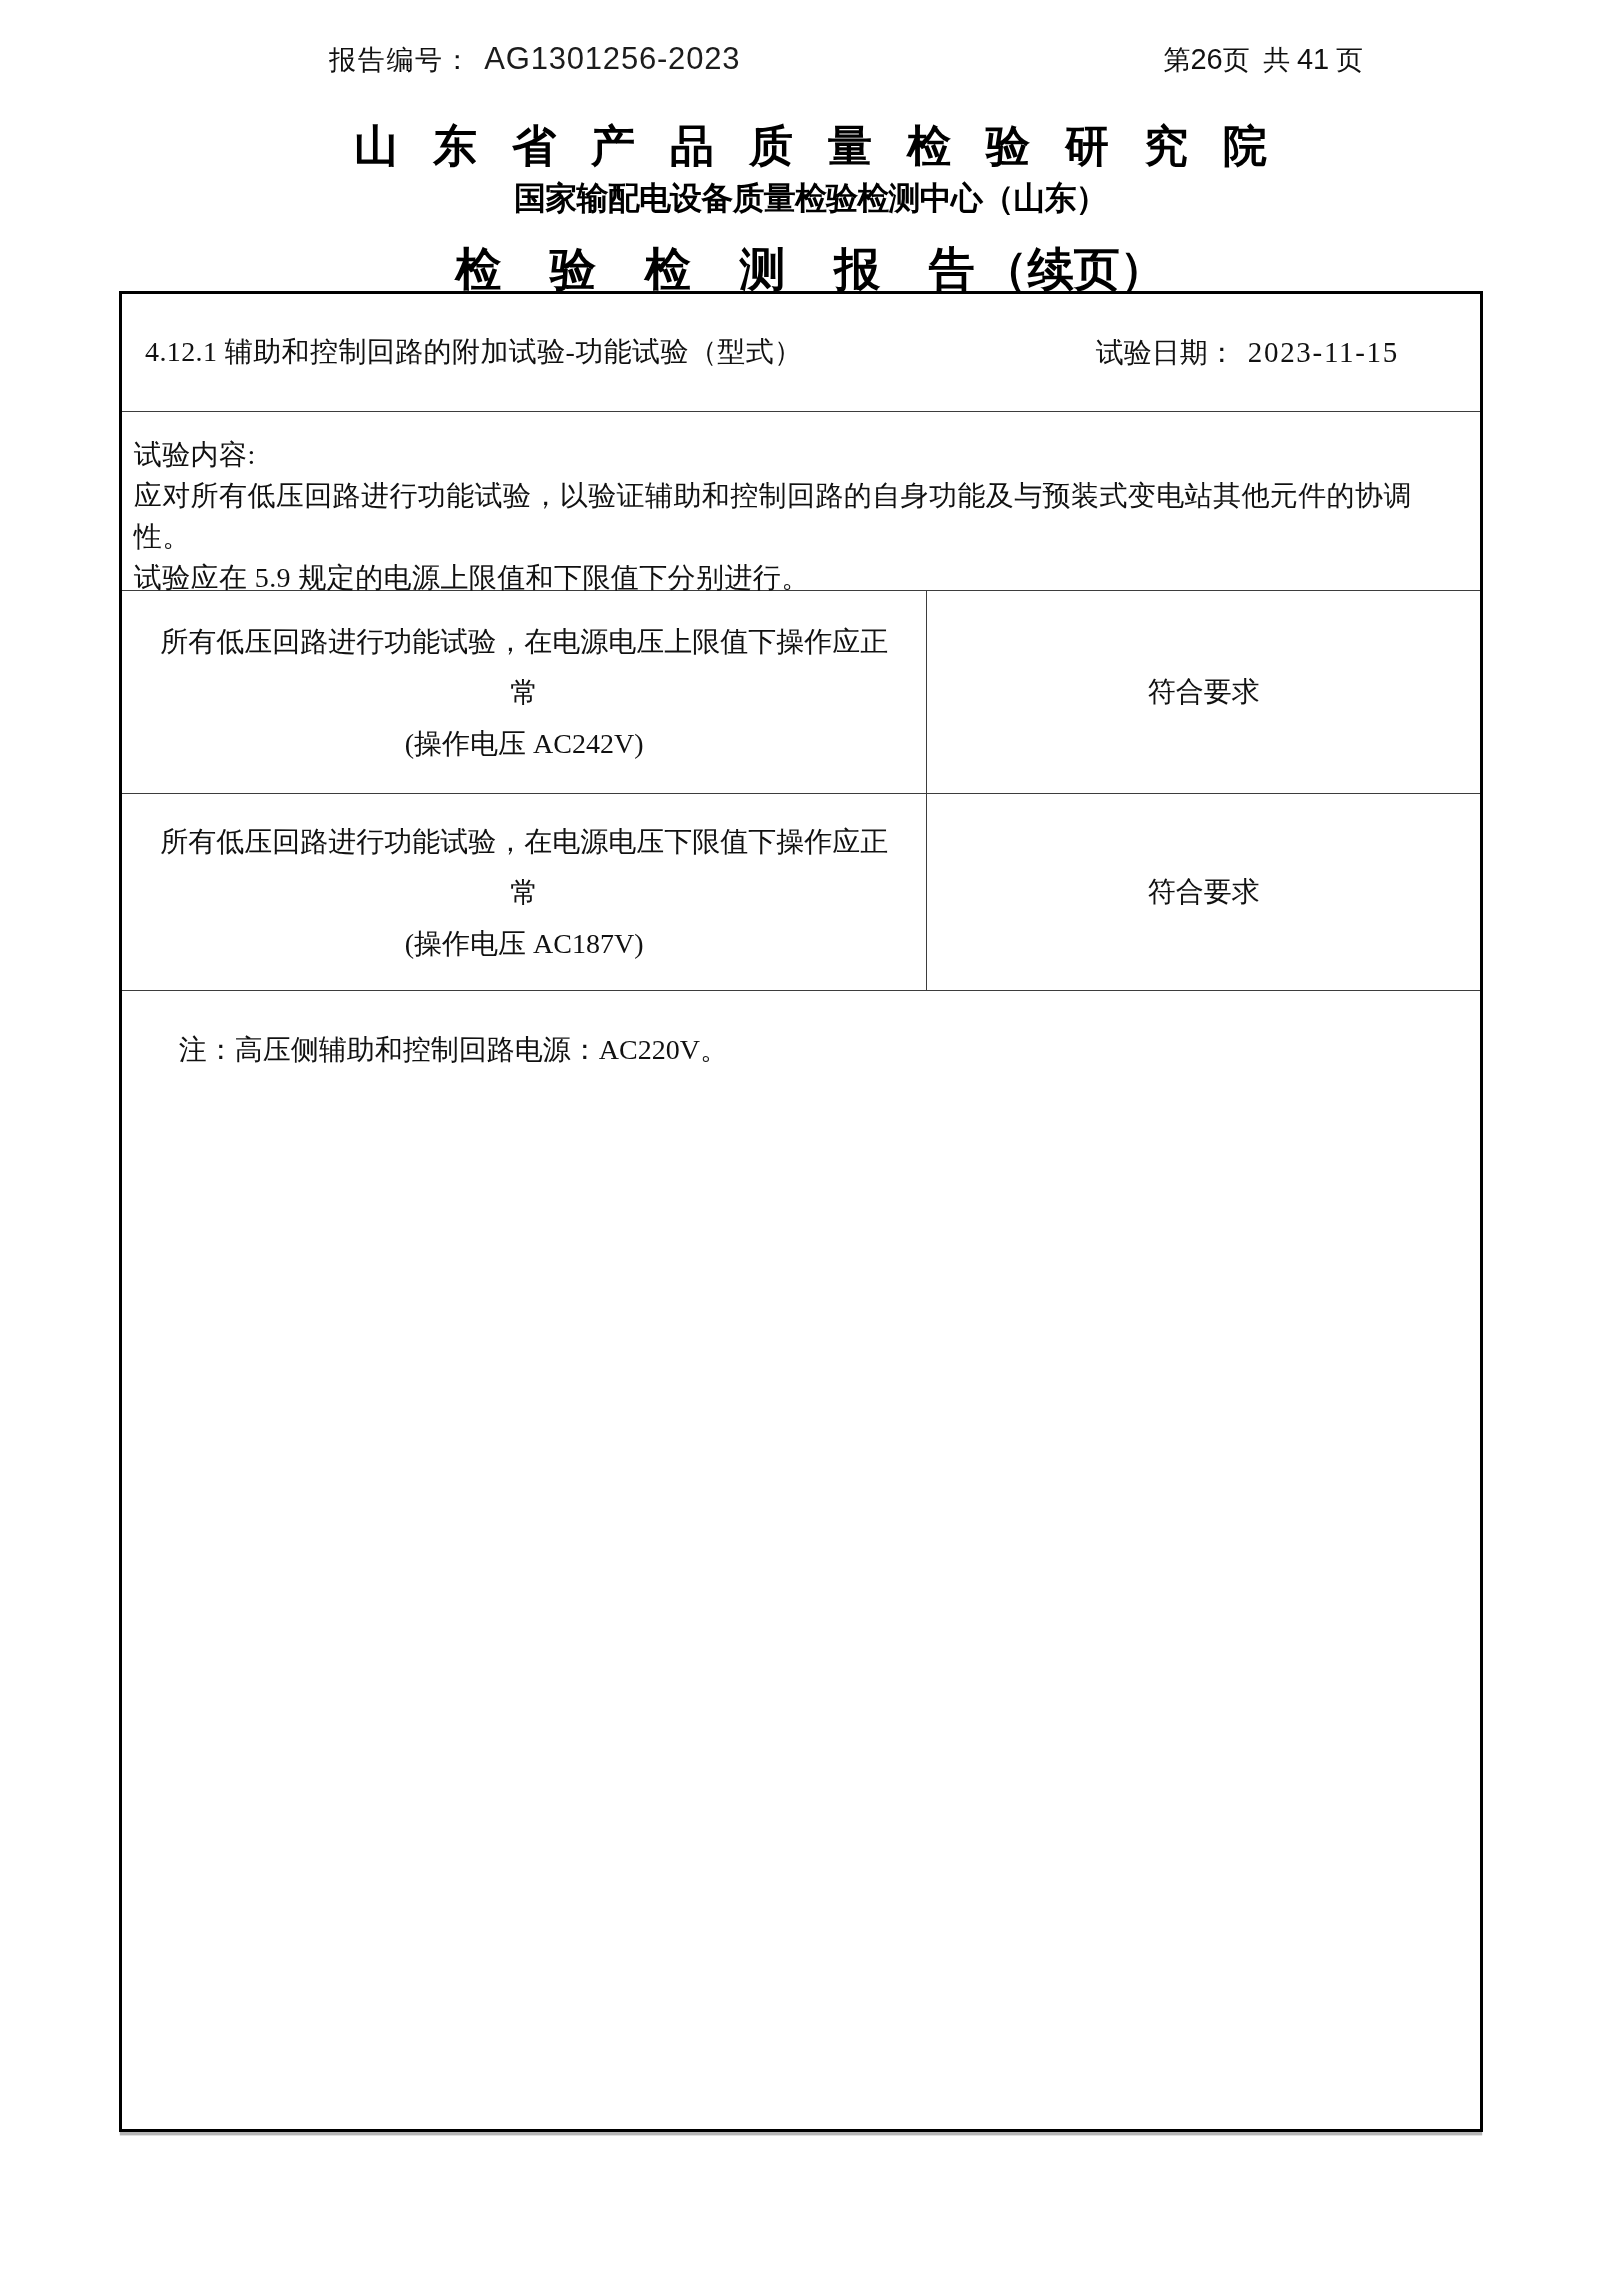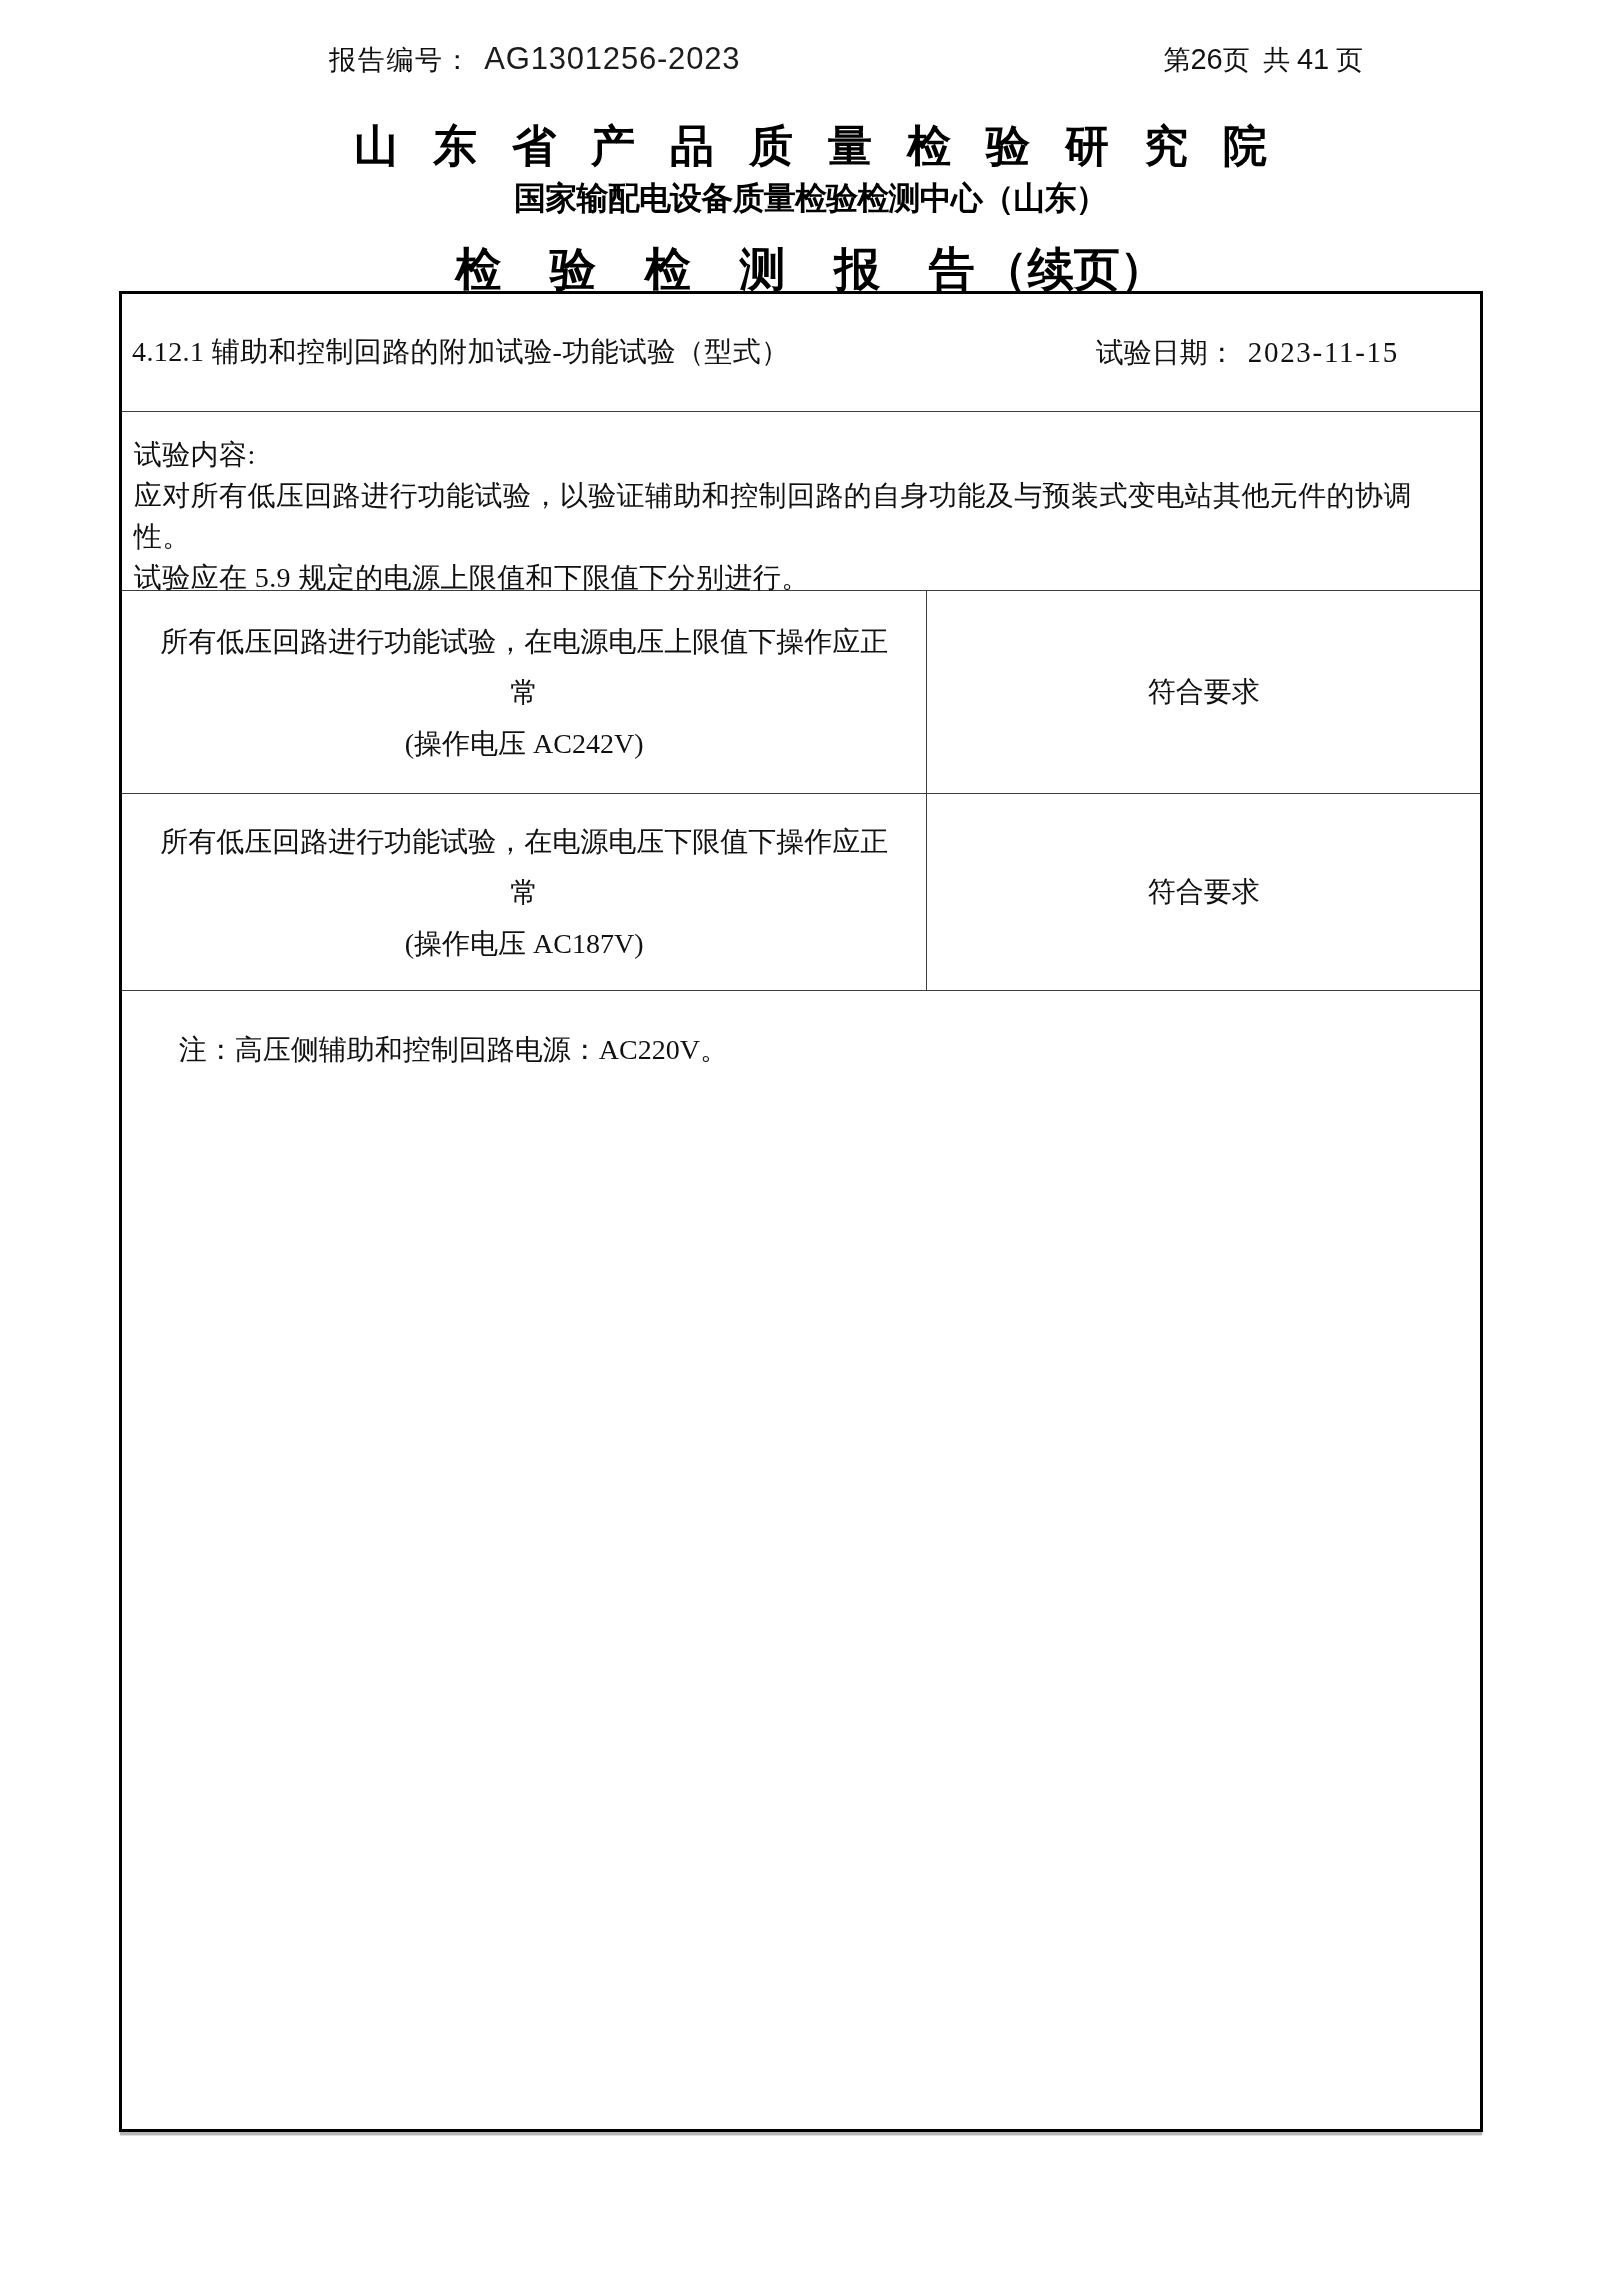--- a/index.html
+++ b/index.html
@@ -37,21 +37,21 @@
     border:3.4px solid #000; box-sizing:border-box;
     display:flex; flex-direction:column;
     box-shadow:0 4.2px 0 -0.8px #b5b5b5;
     font-size:28px; line-height:1.45;
   }
   .t-row { box-sizing:border-box; border-bottom:1.7px solid #3d3d3d; flex:none; }
   .t-row:last-child { border-bottom:none; flex:1; }
 
   .row-clause {
     height:118px; display:flex; align-items:center;
-    padding-left:10px; padding-right:81px; justify-content:space-between;
+    padding-left:23px; padding-right:81px; justify-content:space-between;
   }
   .clause-text { letter-spacing:0.4px; }
   .date-group { display:flex; align-items:baseline; gap:12px;text-align:right; }
   .date-value { font-size:29px; letter-spacing:1.7px; }
 
   .row-content { height:179px; padding:22px 15px 0 11.8px; }
   .row-content div { line-height:41px; letter-spacing:0.4px; }
 
   .row-cells { display:flex; }
   .row-header  { height:196px; }

